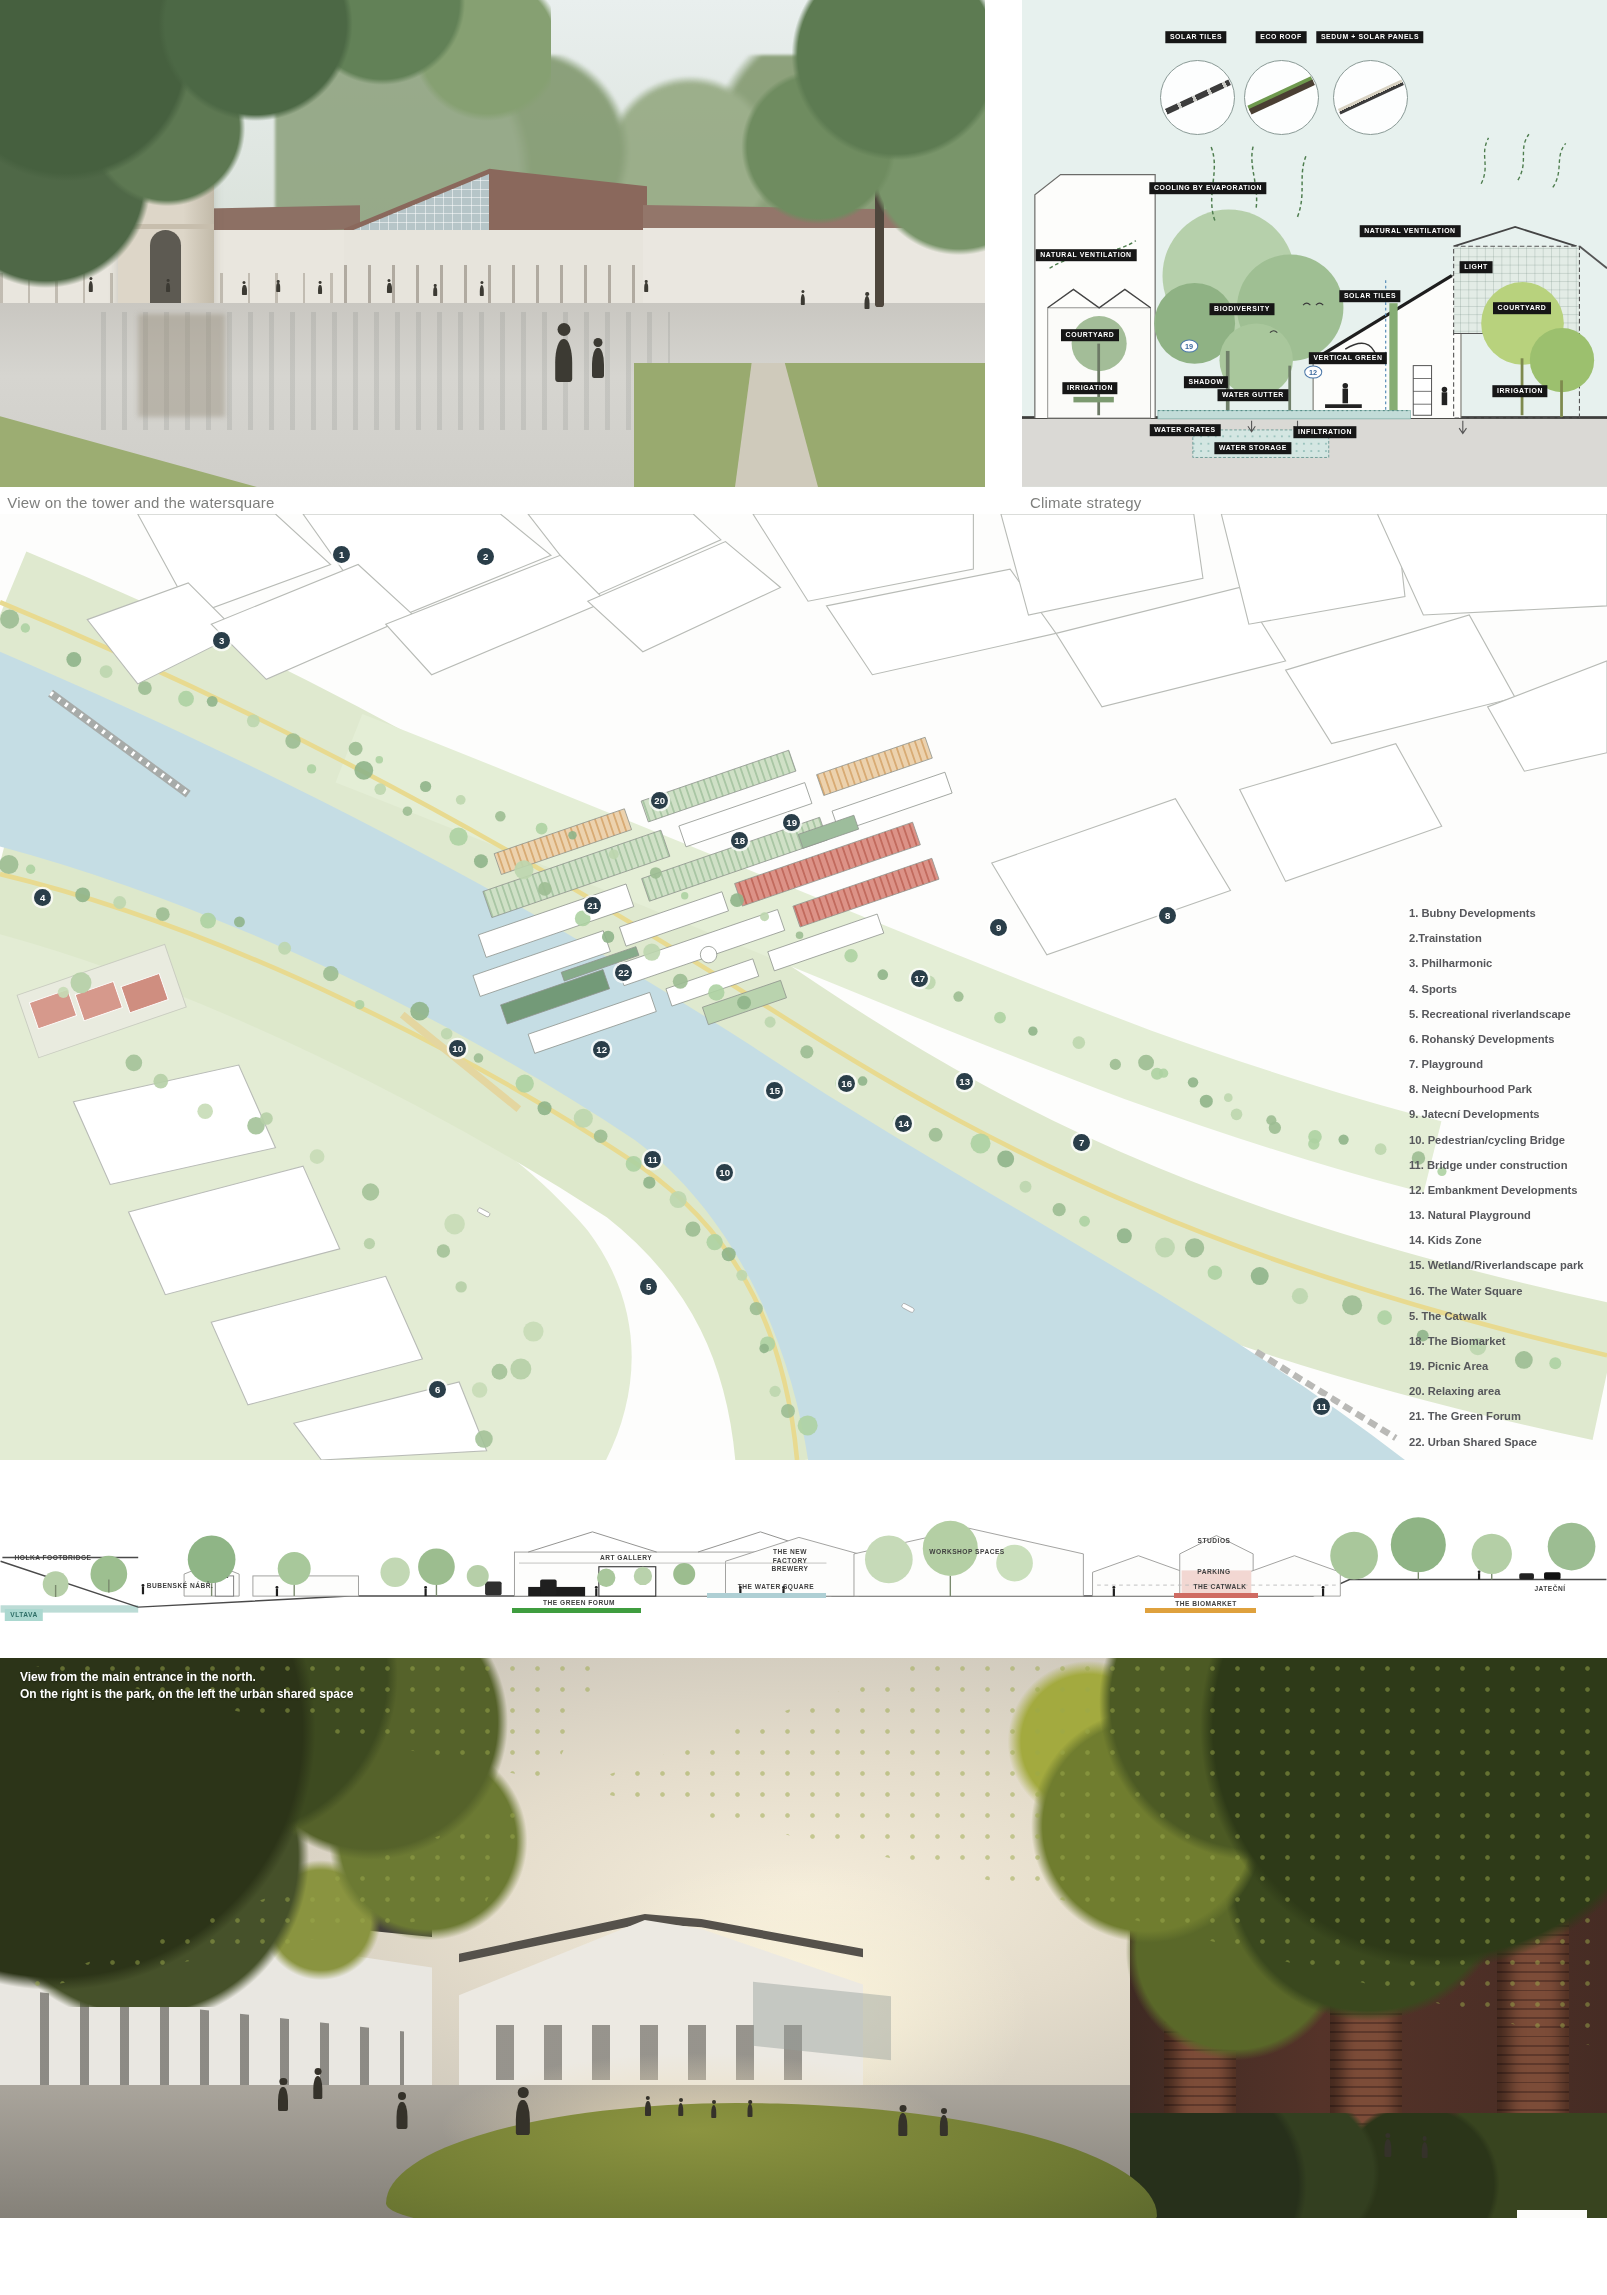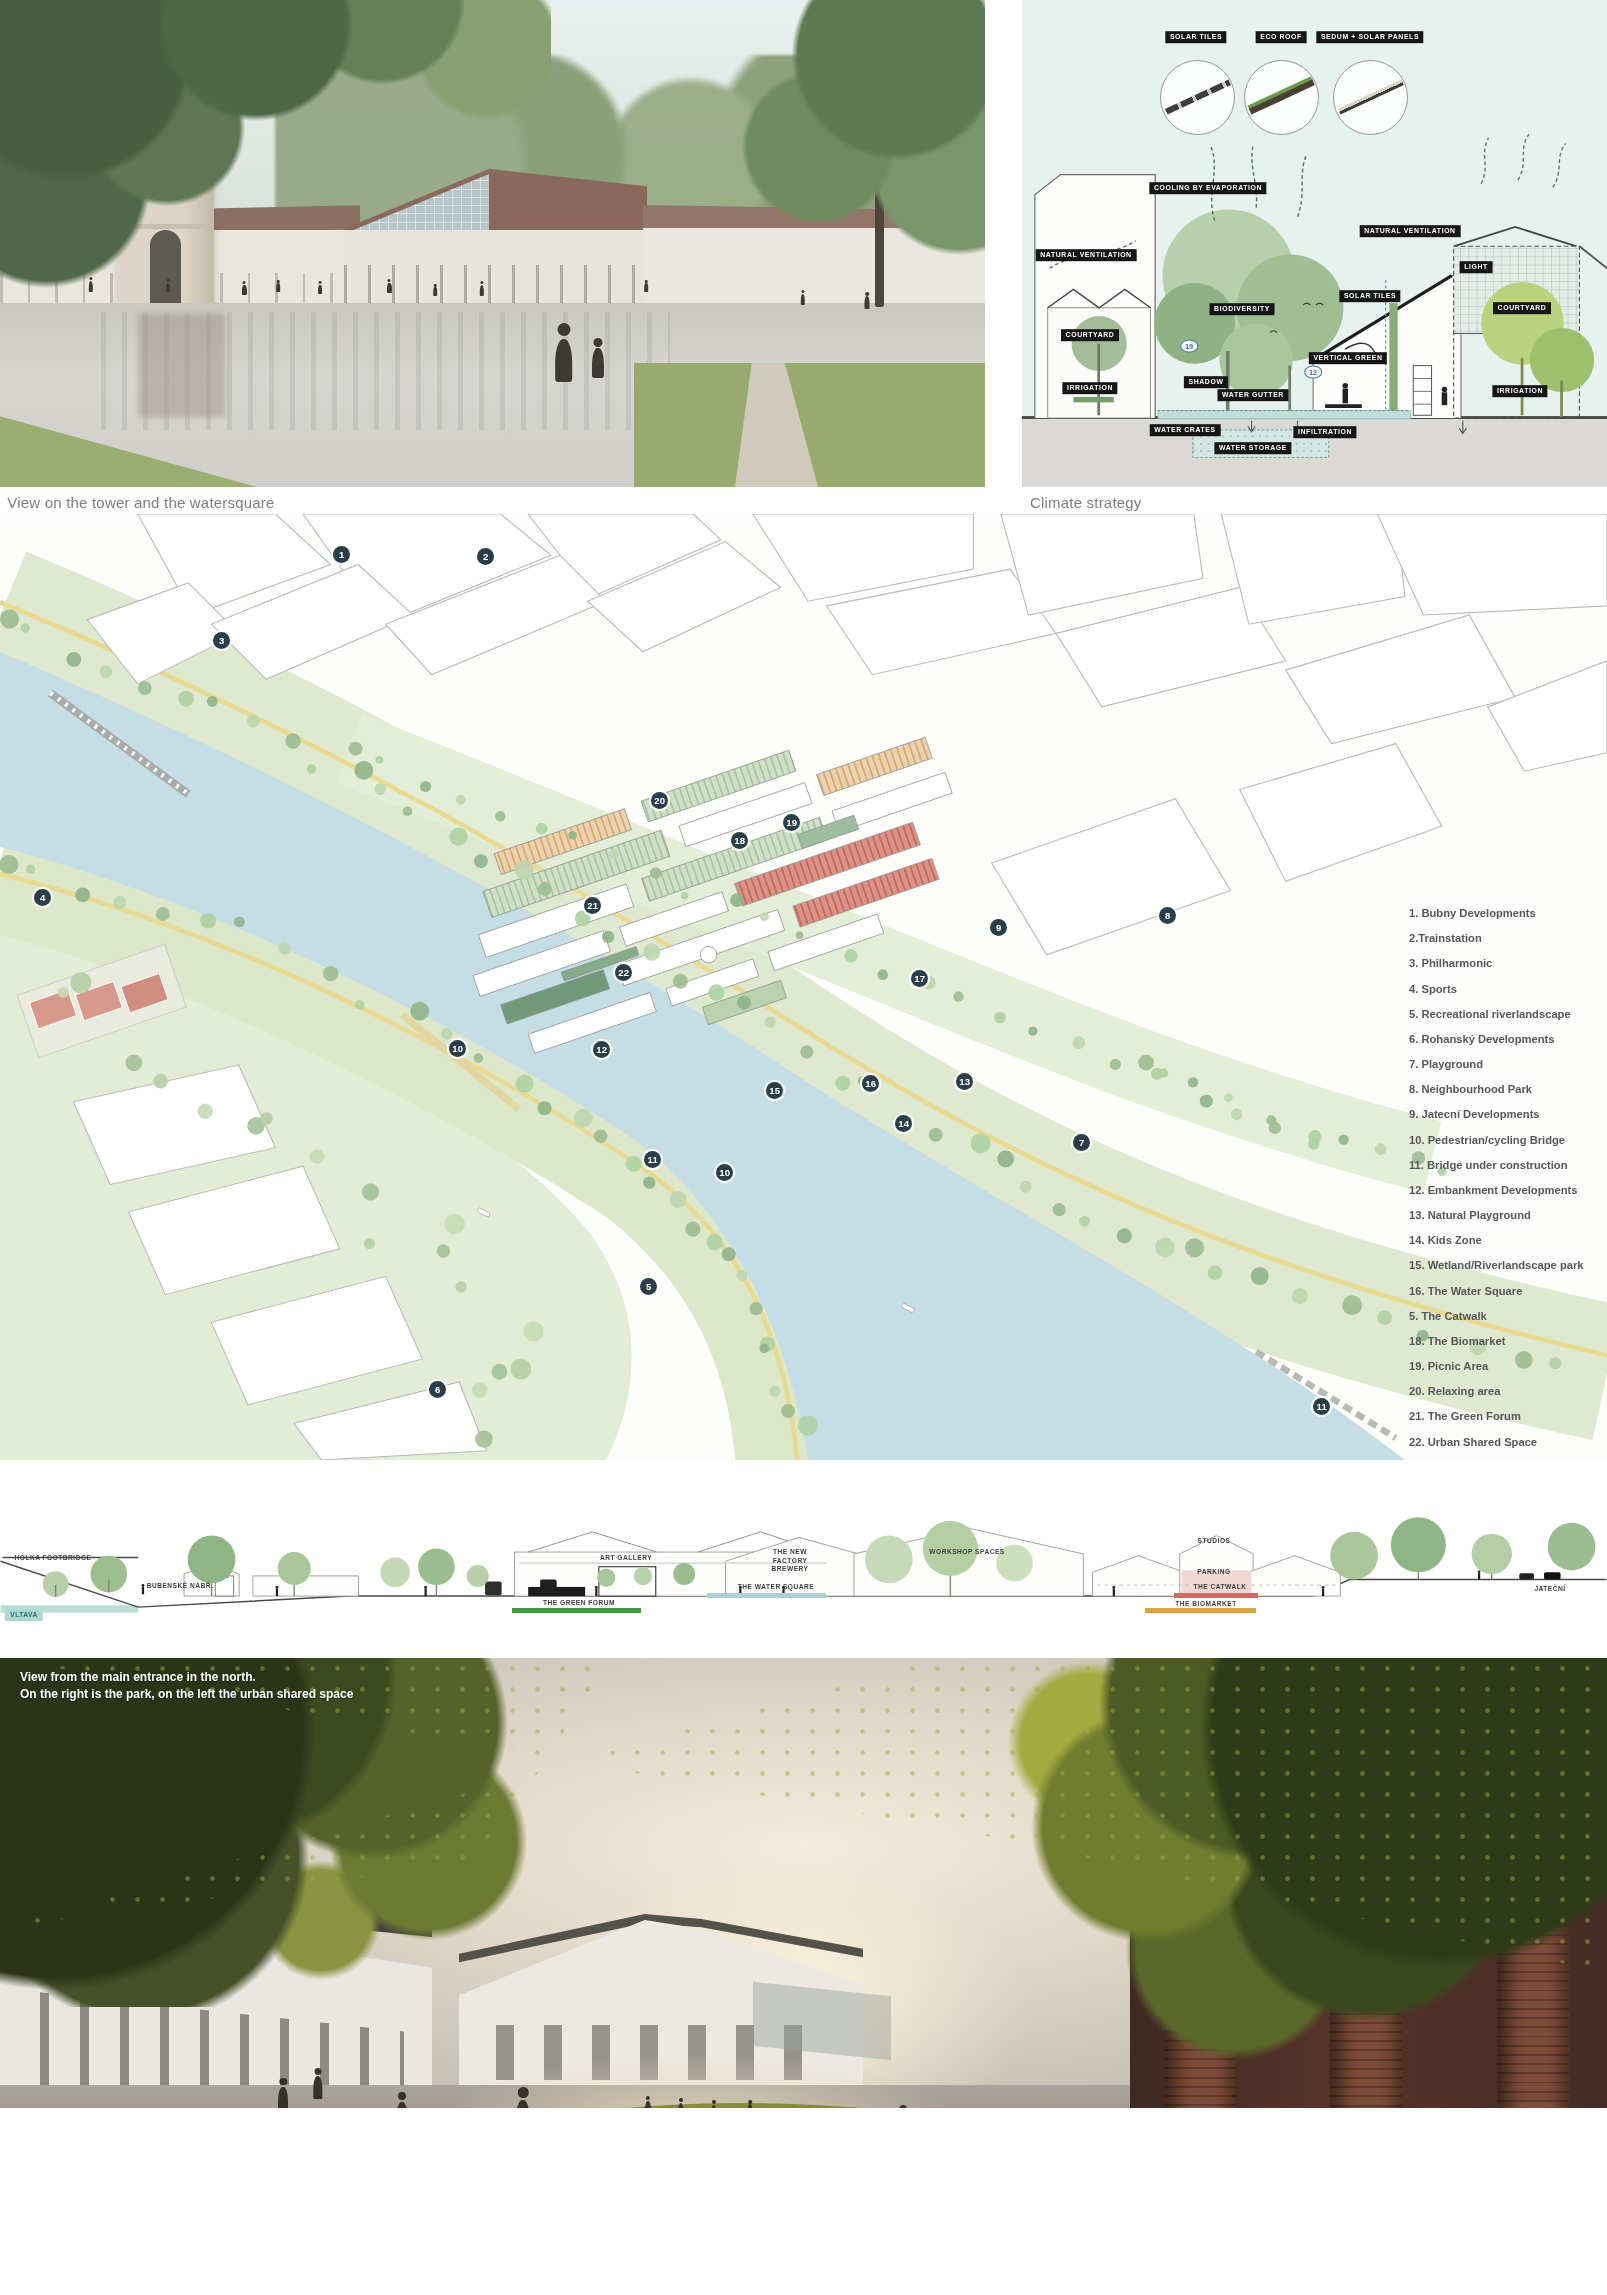--- a/index.html
+++ b/index.html
@@ -83,21 +83,21 @@
   .legend{position:absolute;left:1409px;top:393px;width:198px;}
   .legend-item{font-size:11.2px;color:#56575b;margin-bottom:12.3px;line-height:1.15;font-weight:bold;}
   
   .section-drawing{position:absolute;left:0;top:1497px;width:1607px;height:156px;background:#fff;}
   .slabel{position:absolute;transform:translateX(-50%);font-size:6.6px;color:#3f3f3f;font-weight:600;
     letter-spacing:0.5px;text-transform:uppercase;text-align:center;white-space:nowrap;}
   .slabel.wrap{white-space:normal;width:61px;line-height:1.3;}
   .slabel.vlt{background:#abd8d0;color:#2e6e66;padding:2.3px 5.5px;font-weight:700;transform:translateX(-50%);}
   .sbar{position:absolute;height:4.6px;}
   
-  .render-bottom{position:absolute;left:0;top:1658px;width:1607px;height:450px;overflow:hidden;background:#4c1d95;}
+  .render-bottom{position:absolute;left:0;top:1658px;width:1607px;height:560px;overflow:hidden;background:#4c1d95;}
   .rb-sky{position:absolute;inset:0;
     background:radial-gradient(ellipse at 50% 42%,#f4ecda 0%,#e4dccb 30%,#cfc9bc 58%,#b8b3a8 100%);}
   .rb-flare{position:absolute;left:551px;top:202px;width:478px;height:303px;
     background:radial-gradient(closest-side,rgba(255,248,222,.9),rgba(255,248,222,0));}
   .rb-leftroof{position:absolute;left:0;top:211px;width:432px;height:83px;background:#45423c;
     clip-path:polygon(0 0,100% 58%,100% 82%,0 30%);}
   .rb-leftwall{position:absolute;left:0;top:237px;width:432px;height:213px;background:#e9e7e1;
     clip-path:polygon(0 4%,100% 34%,100% 100%,0 100%);}
   .rb-leftwin{position:absolute;left:9.2px;top:331px;width:395px;height:101px;opacity:.65;
     background:repeating-linear-gradient(90deg,transparent 0 31px,#5b5953 31px 40px);
@@ -599,21 +599,21 @@
         <div class="marker" style="left: 731px; top: 318px;">18</div>
         <div class="marker" style="left: 584px; top: 383px;">21</div>
         <div class="marker" style="left: 990px; top: 405px;">9</div>
         <div class="marker" style="left: 1159px; top: 393px;">8</div>
         <div class="marker" style="left: 615px; top: 450px;">22</div>
         <div class="marker" style="left: 911px; top: 456px;">17</div>
         <div class="marker" style="left: 449px; top: 526px;">10</div>
         <div class="marker" style="left: 593px; top: 527px;">12</div>
         <div class="marker" style="left: 956px; top: 559px;">13</div>
         <div class="marker" style="left: 766px; top: 568px;">15</div>
-        <div class="marker" style="left: 862px; top: 561px; text-align: center;">16</div>
+        <div class="marker" style="left: 838px; top: 561px; text-align: center;">16</div>
         <div class="marker" style="left: 895px; top: 601px;">14</div>
         <div class="marker" style="left: 1073px; top: 620px;">7</div>
         <div class="marker" style="left: 644px; top: 637px;">11</div>
         <div class="marker" style="left: 716px; top: 650px;">10</div>
         <div class="marker" style="left: 640px; top: 764px;">5</div>
         <div class="marker" style="left: 429px; top: 867px;">6</div>
         <div class="marker" style="left: 1313px; top: 884px;">11</div>
       </div>
     <div class="legend" id="plan-legend">
         <div class="legend-item">1. Bubny Developments</div>

